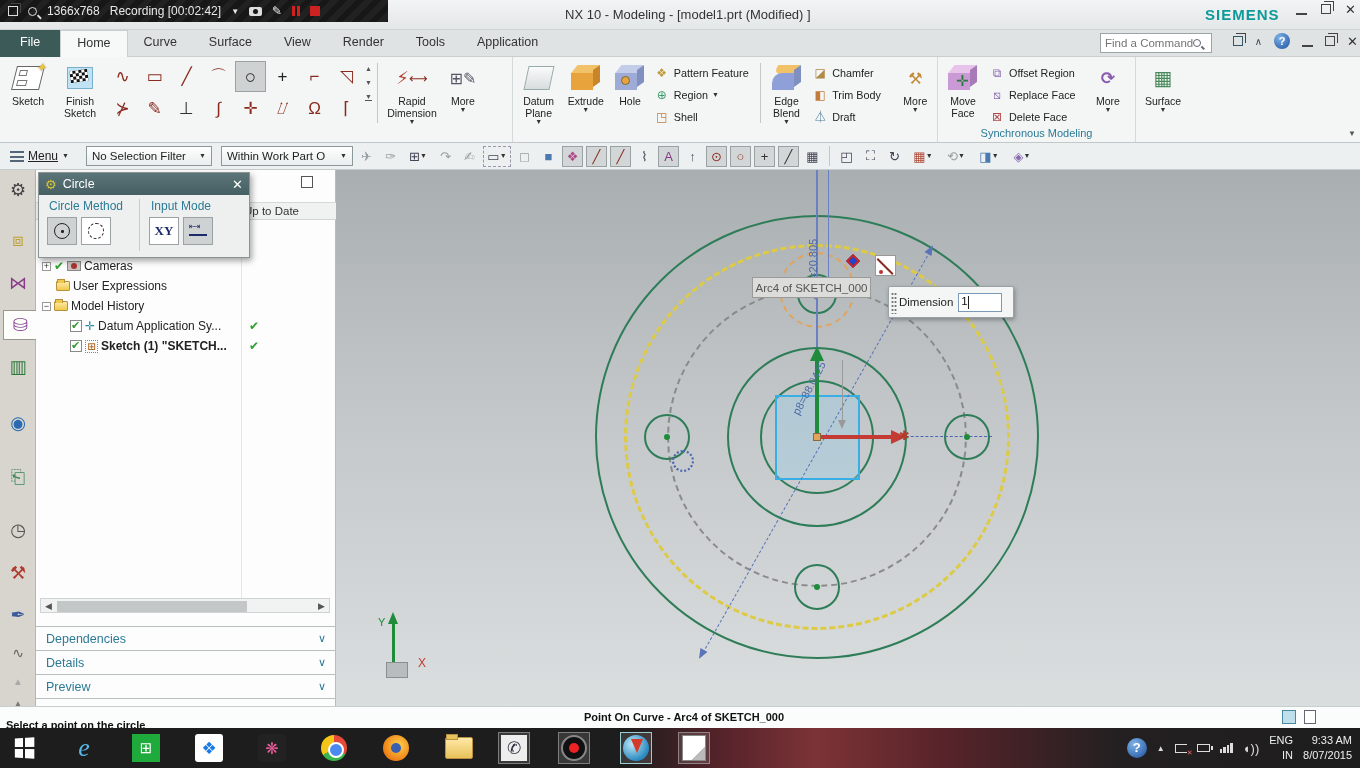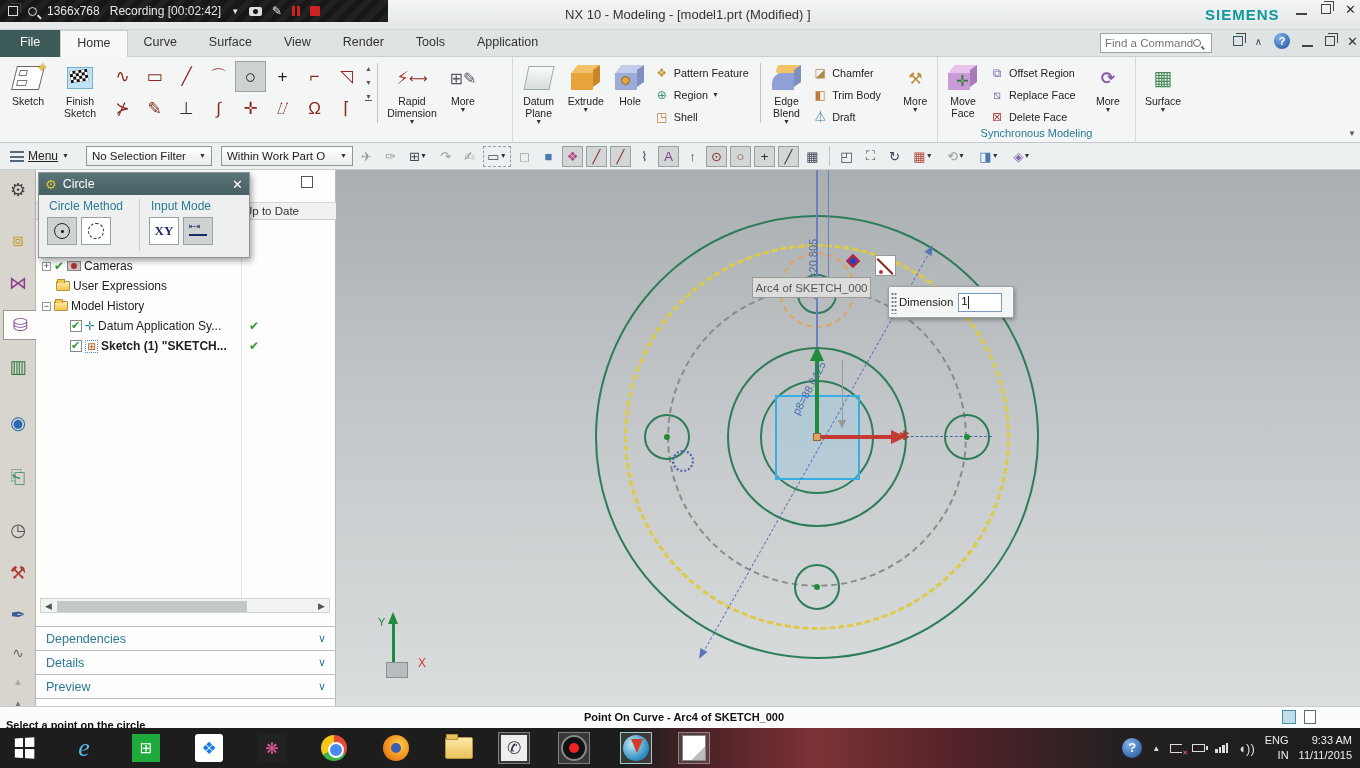--- a/index.html
+++ b/index.html
@@ -663,21 +663,21 @@
     <span class="flagic"></span>
     <span class="batic"></span>
     <span class="sig">
         <i style="height:4px"></i>
         <i style="height:6px"></i>
         <i style="height:8px"></i>
         <i style="height:10px"></i>
       </span>
     <span class="spk">◖))</span>
     <span class="t2"><span>ENG</span><br><span>IN</span></span>
-    <span class="t2"><span>9:33 AM</span><br><span>11/11/2015</span></span>
+    <span class="t2"><span>9:33 AM</span><br><span>8/07/2015</span></span>
   </div>
 </div>
 
 <div class="dialog">
   <div class="dlg-title">
     <span class="dlg-gear">⚙</span>
     <span>Circle</span>
     <span class="dlg-close">✕</span>
   </div>
   <span class="dlg-sec" style="left:10px">Circle Method</span>

